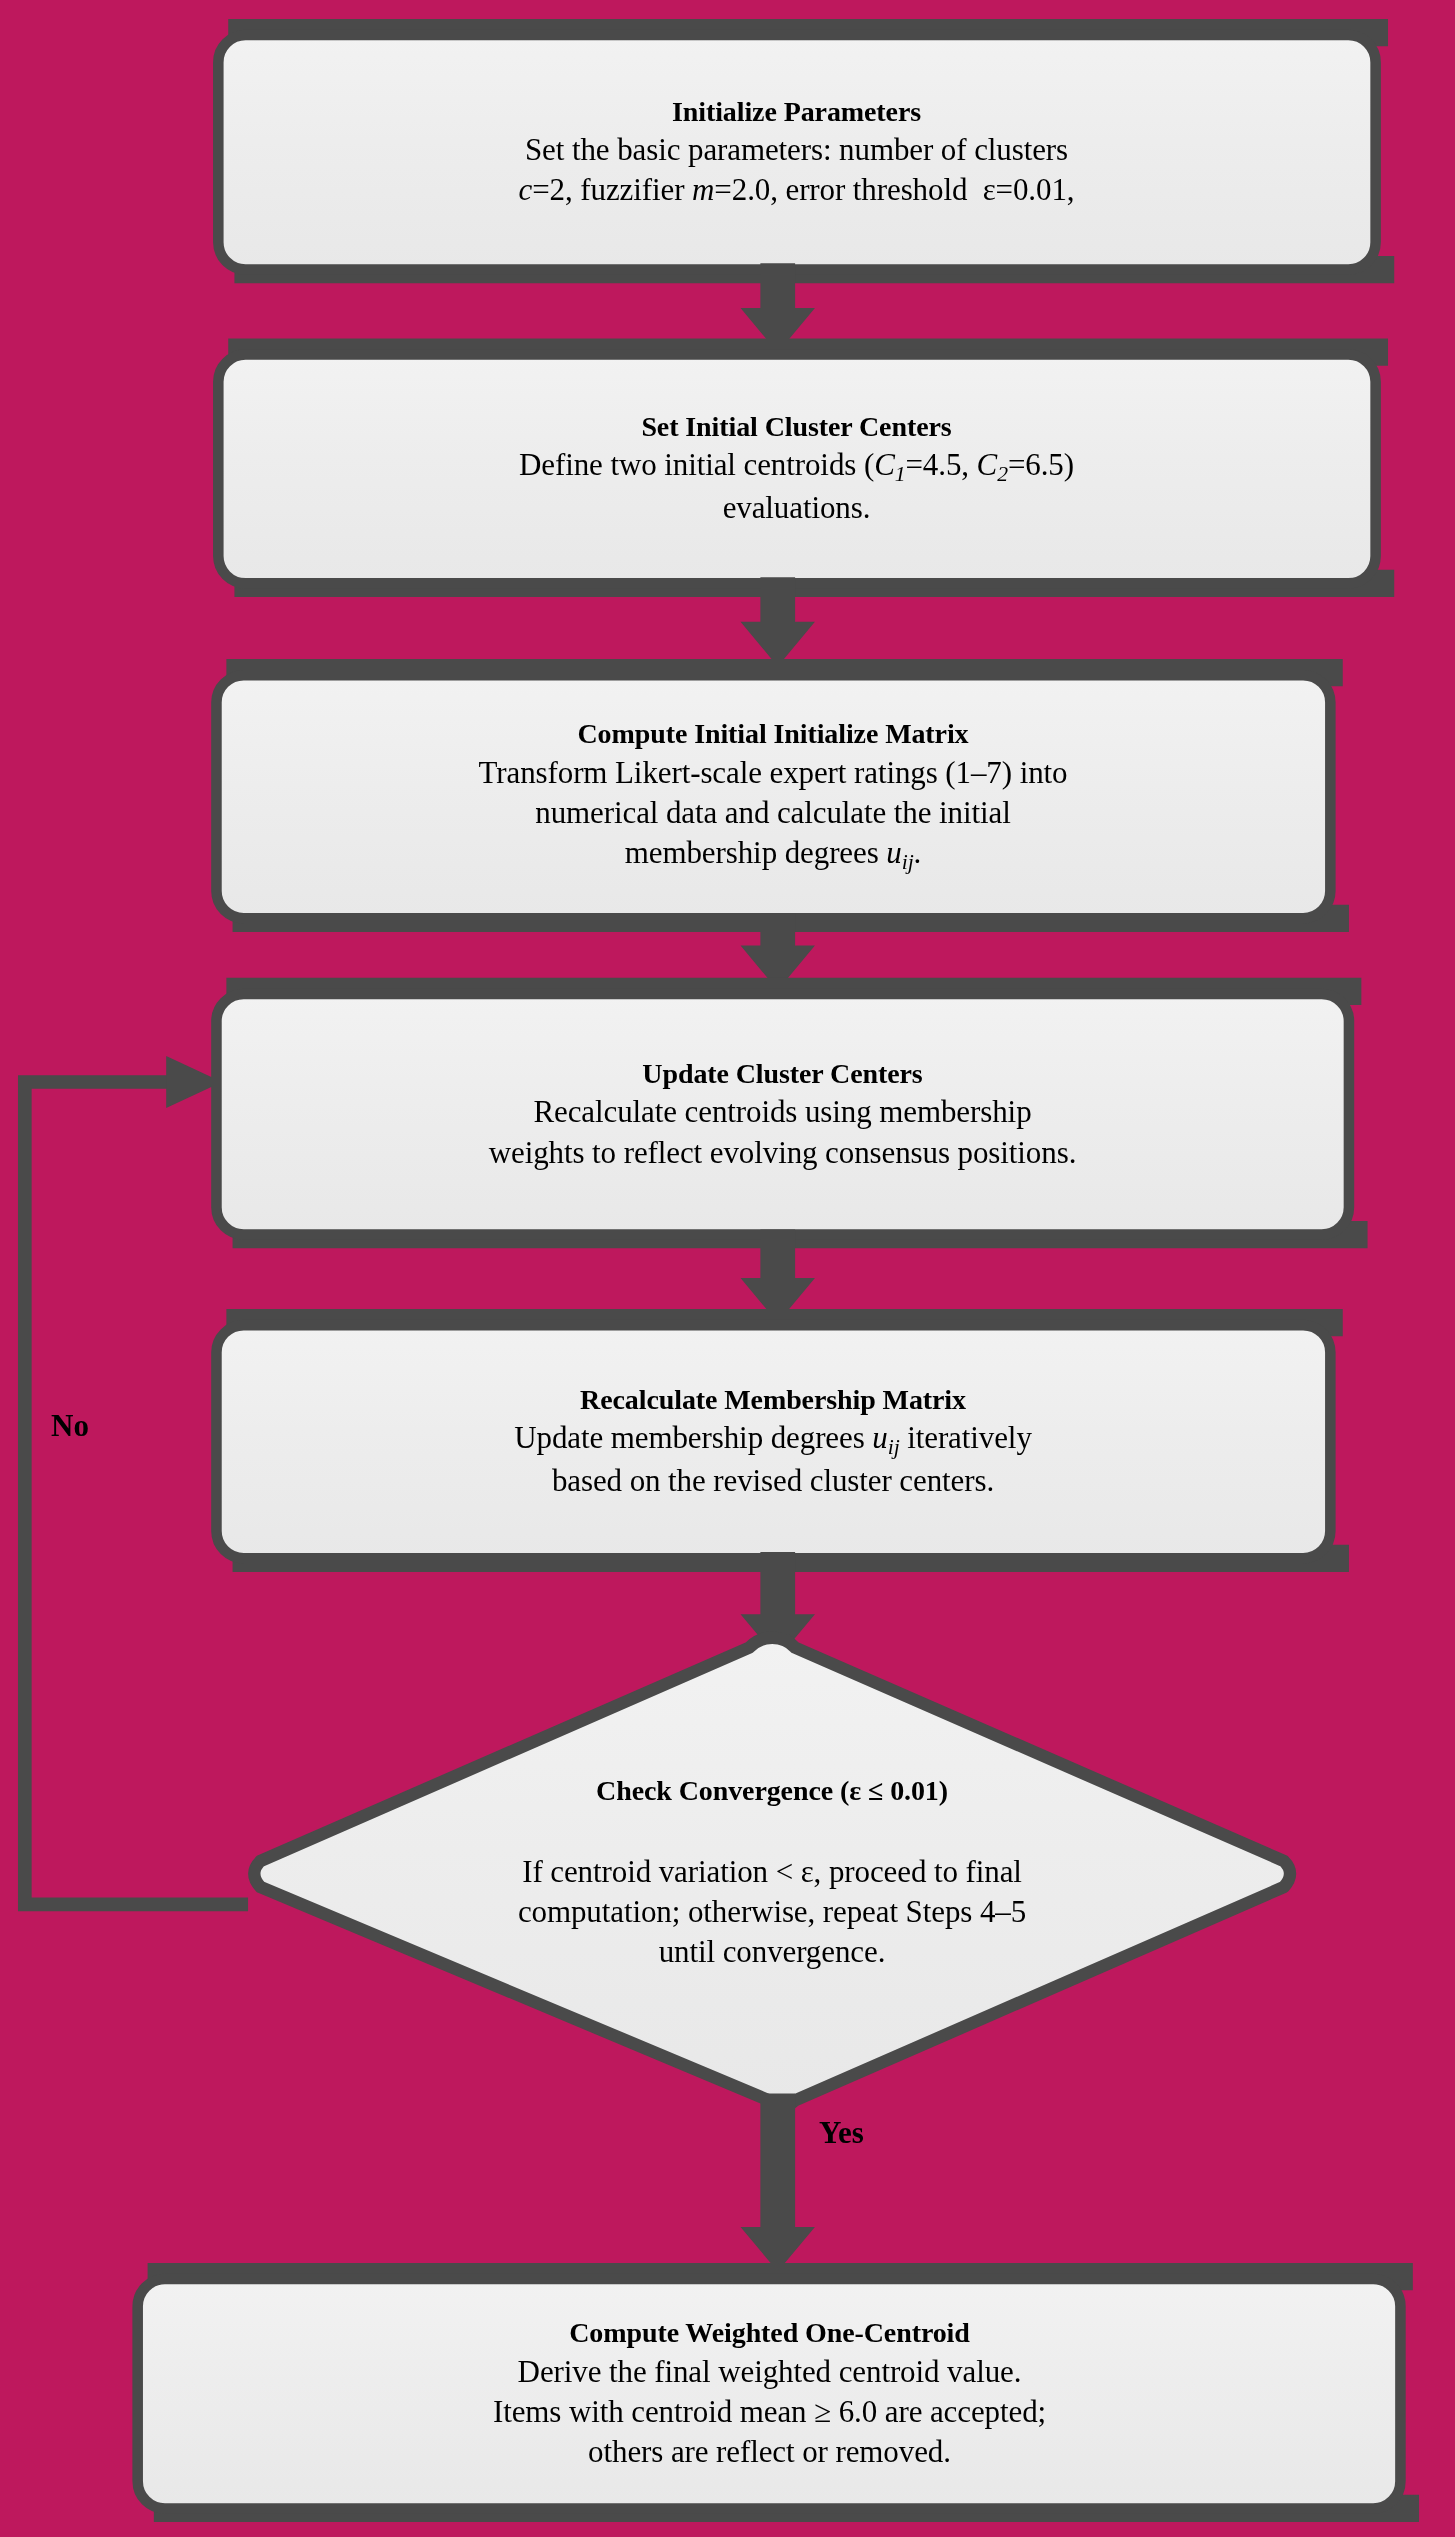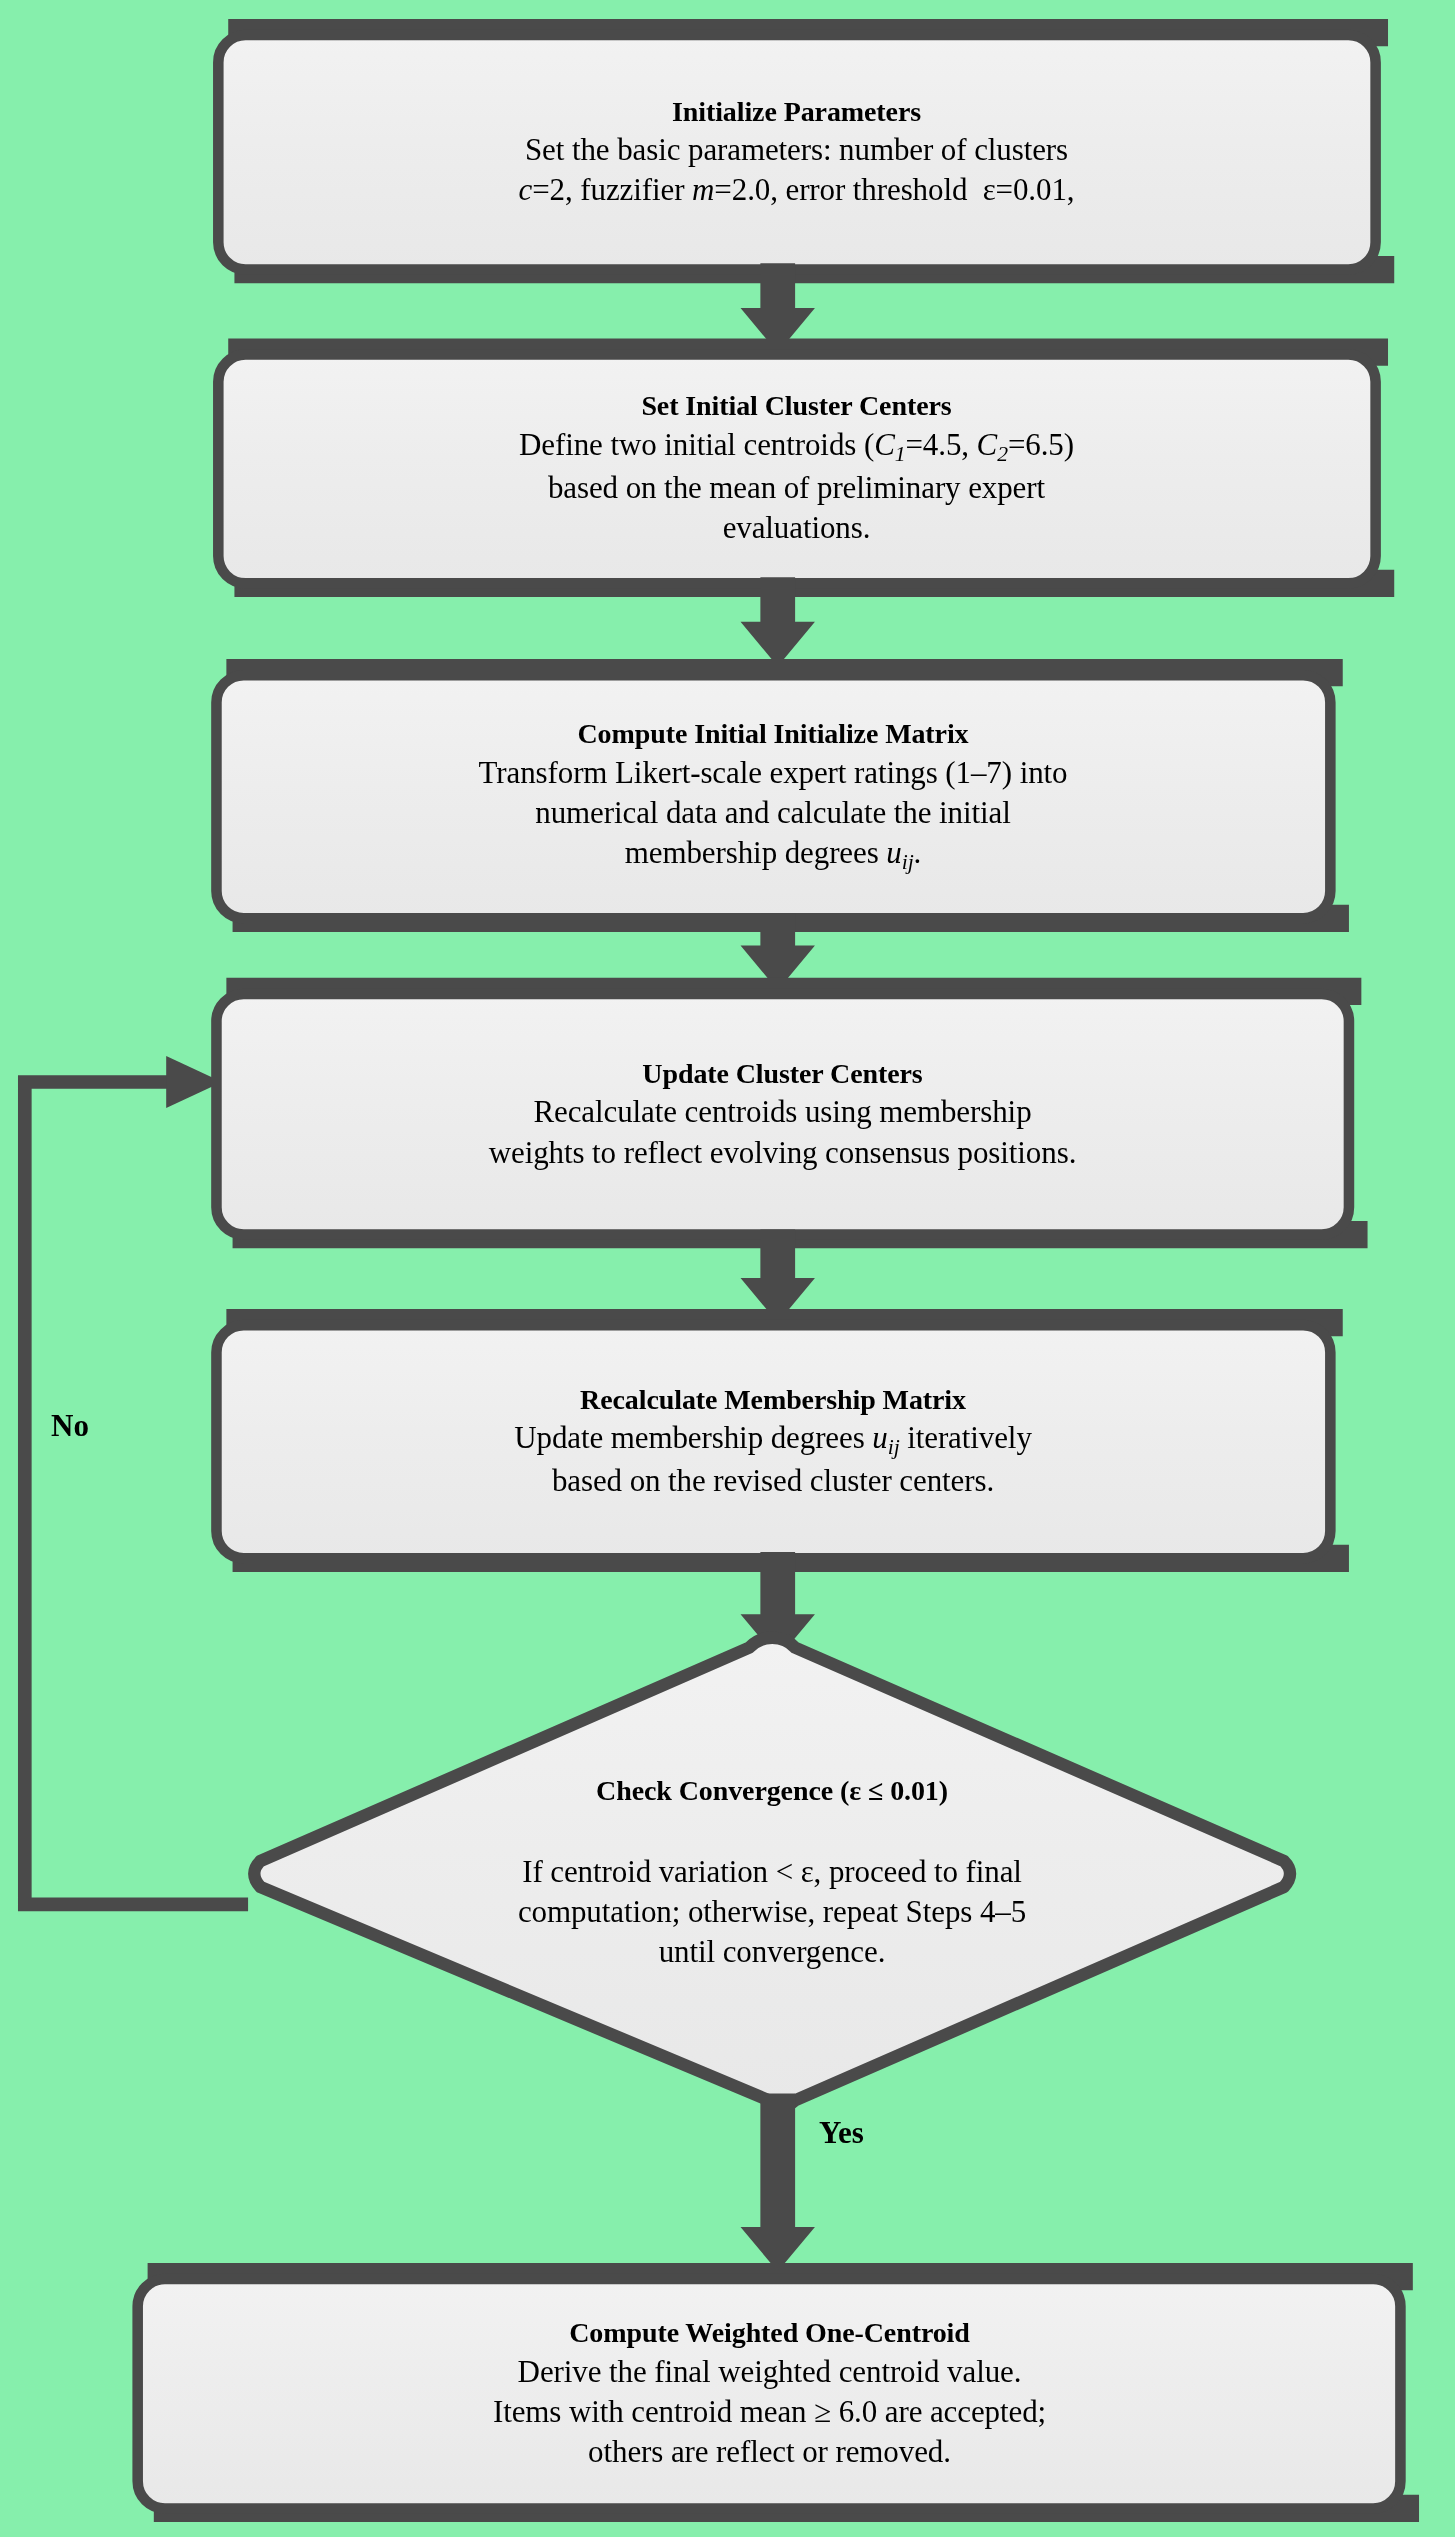--- a/index.html
+++ b/index.html
@@ -7,21 +7,21 @@
     padding: 0;
     background: #ffffff;
   }
   body {
     font-family: "Liberation Serif", "DejaVu Serif", serif;
   }
   #canvas {
     position: relative;
     width: 1455px;
     height: 2538px;
-    background: #86efac;
+    background: #be185d;
     overflow: hidden;
   }
   #flow-svg {
     position: absolute;
     left: 0;
     top: 0;
     width: 1455px;
     height: 2538px;
   }
   .node-text {
@@ -156,21 +156,20 @@
     <div class="node-body">
       <span class="ln">Set the basic parameters: number of clusters</span>
       <span class="ln"><i class="it">c</i>=2, fuzzifier <i class="it">m</i>=2.0, error threshold&nbsp; ε=0.01,</span>
     </div>
   </div>
 
   <div class="node-text" style="left:218px; top:354px; width:1157px; height:229px;">
     <div class="node-title">Set Initial Cluster Centers</div>
     <div class="node-body">
       <span class="ln">Define two initial centroids (<i class="it">C</i><sub class="sb">1</sub>=4.5, <i class="it">C</i><sub class="sb">2</sub>=6.5)</span>
-      <span class="ln">based on the mean of preliminary expert</span>
       <span class="ln">evaluations.</span>
     </div>
   </div>
 
   <div class="node-text" style="left:216px; top:675px; width:1114px; height:243px;">
     <div class="node-title">Compute Initial Initialize Matrix</div>
     <div class="node-body">
       <span class="ln">Transform Likert-scale expert ratings (1–7) into</span>
       <span class="ln">numerical data and calculate the initial</span>
       <span class="ln">membership degrees <i class="it">u</i><sub class="sb">ij</sub>.</span>

